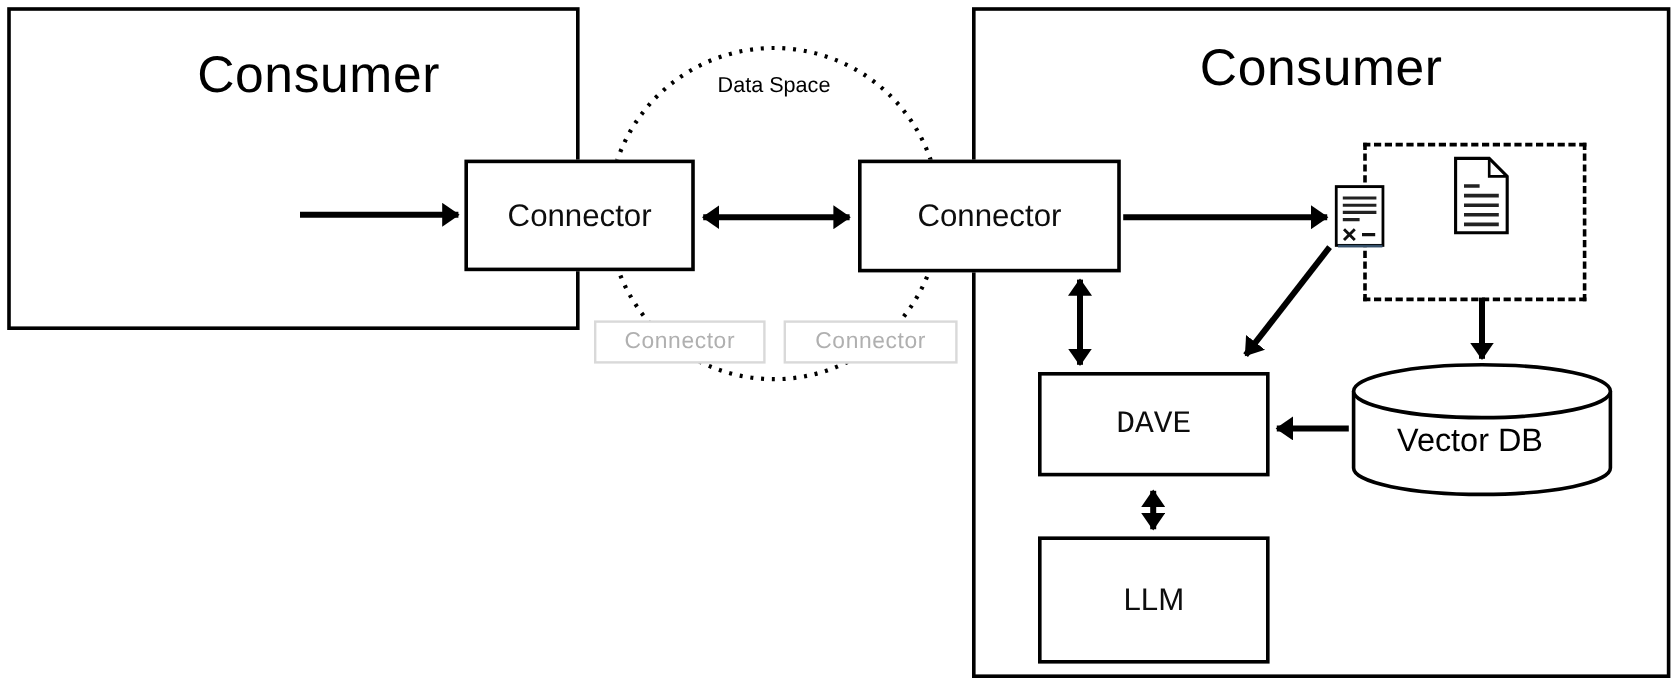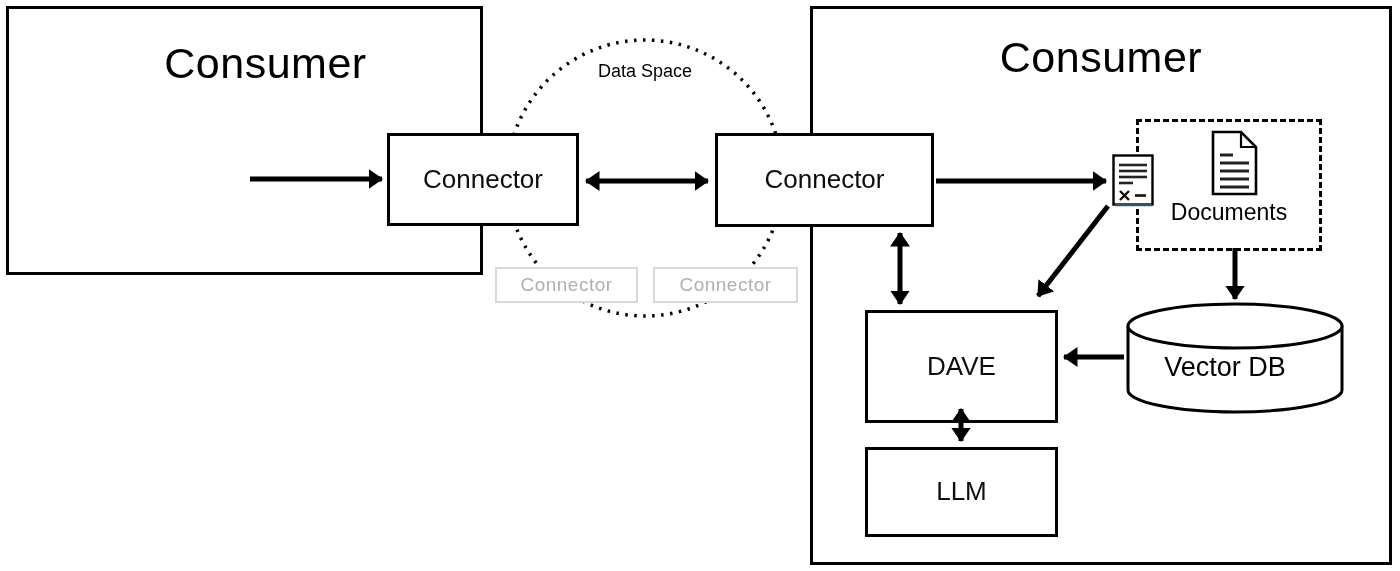--- a/index.html
+++ b/index.html
@@ -130,38 +130,37 @@
   <svg class="icon-abs" style="left:1211px; top:130px;" width="47" height="66" viewBox="0 0 47 66" xmlns="http://www.w3.org/2000/svg">
     <path d="M2 2 H30 L45 17 V64 H2 Z" fill="#ffffff" stroke="#000" stroke-width="2.6" stroke-linejoin="miter"></path>
     <path d="M30 2 V17 H45" fill="none" stroke="#000" stroke-width="2.2"></path>
     <path d="M9 25 H22" stroke="#222" stroke-width="3"></path>
     <path d="M9 33 H38" stroke="#222" stroke-width="3"></path>
     <path d="M9 41 H38" stroke="#222" stroke-width="3"></path>
     <path d="M9 49 H38" stroke="#222" stroke-width="3"></path>
     <path d="M9 57 H38" stroke="#222" stroke-width="3"></path>
   </svg>
 
-  <div class="plain-label" style="left:1136px; top:199px; width:186px; font-size:23px;">Documents</div>
 
   <svg class="icon-abs" style="left:1112px; top:154px;" width="42" height="53" viewBox="0 0 42 53" xmlns="http://www.w3.org/2000/svg">
     <rect x="1.5" y="1.5" width="39" height="49" fill="#ffffff" stroke="#000" stroke-width="2.4"></rect>
     <rect x="3" y="50" width="37" height="2.2" fill="#35506a"></rect>
     <path d="M7 11 H35" stroke="#222" stroke-width="2.6"></path>
     <path d="M7 17 H35" stroke="#222" stroke-width="2.6"></path>
     <path d="M7 23 H35" stroke="#222" stroke-width="2.6"></path>
     <path d="M7 29 H21" stroke="#222" stroke-width="2.6"></path>
     <path d="M8 37 L17 46 M17 37 L8 46" stroke="#111" stroke-width="2.4"></path>
     <path d="M23 41.5 H34" stroke="#111" stroke-width="2.6"></path>
   </svg>
 
-  <div class="box node" style="left:865px; top:310px; width:193px; height:113px;">
+  <div class="box node" style="left:865px; top:310px; width:193px; height:87px;font-family:Liberation Mono, monospace;">
     <span>DAVE</span>
   </div>
 
-  <div class="box node" style="left:865px; top:447px; width:193px; height:90px;">
+  <div class="box node" style="left:865px; top:447px; width:193px; height:106px;">
     <span>LLM</span>
   </div>
 
   <div class="plain-label" style="left:1128px; top:352px; width:194px; font-size:27px;">Vector DB</div>
 
   <svg class="layer" viewBox="0 0 1400 571" xmlns="http://www.w3.org/2000/svg">
     <defs>
       <marker id="ah" viewBox="0 0 4 4" markerUnits="strokeWidth" markerWidth="4" markerHeight="4" refX="2.7" refY="2" orient="auto-start-reverse">
         <path d="M0 0 L2.9 2 L0 4 Z" fill="#000"></path>
       </marker>

